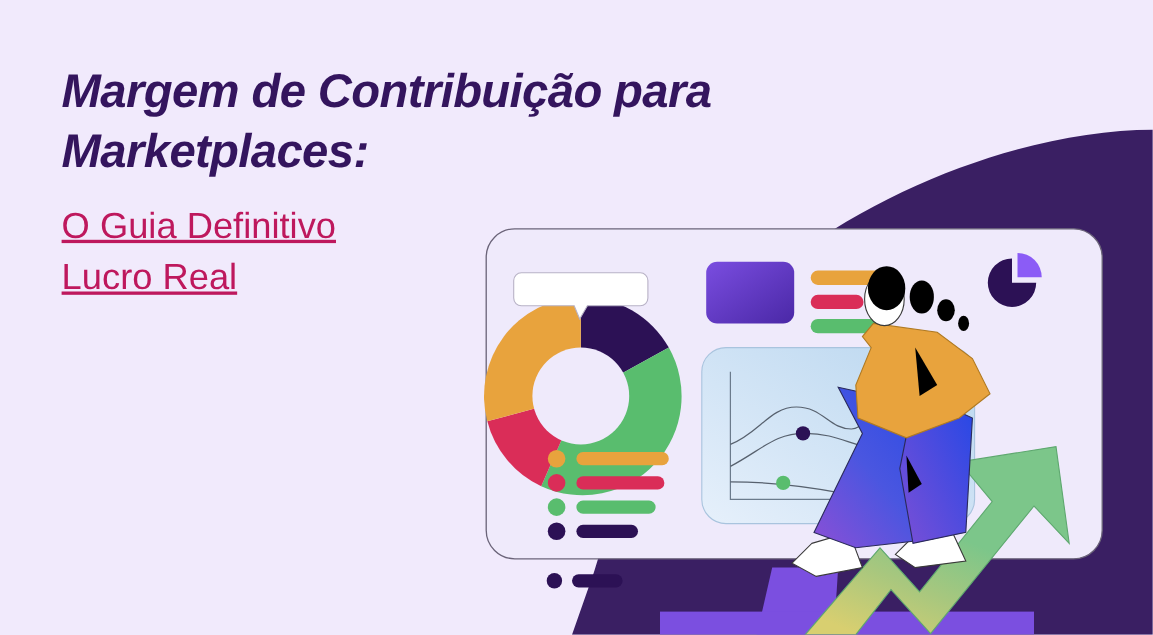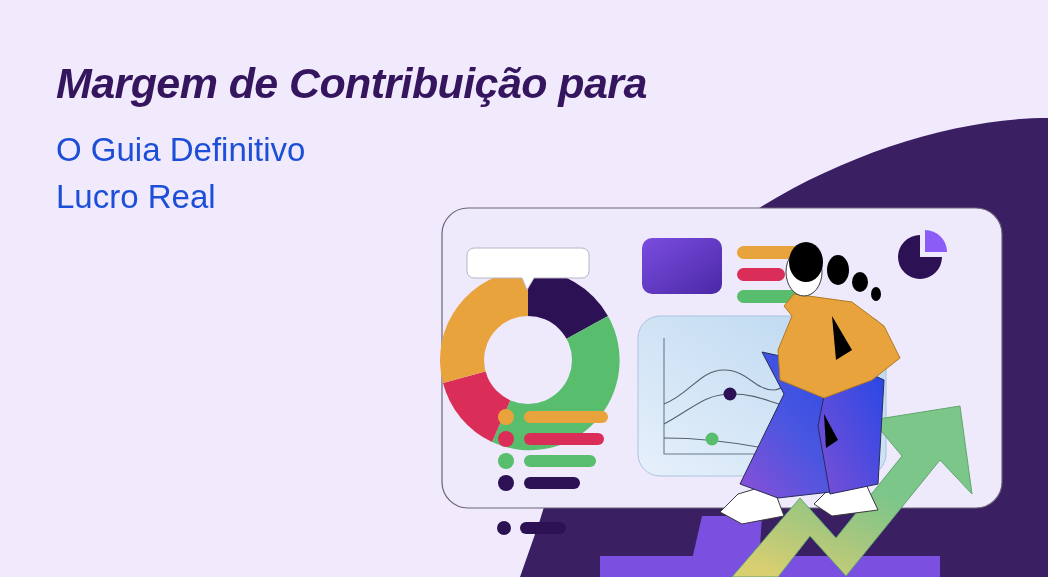--- a/index.html
+++ b/index.html
@@ -28,39 +28,41 @@
     font-style:italic;
     color:#34155e;
     line-height:1.28;
     letter-spacing:-0.6px;
     white-space:nowrap;
   }
   .subheadline {
     margin-top:16px;
     font-size:33px;
     font-weight:400;
-    color:#1d4ed8;
+    color:#be185d;
     line-height:1.42;
+    text-decoration:underline;
   }
 
   
   .illus { position:absolute; left:432px; top:198px; width:616px; height:379px; z-index:4; }
   .illus svg { display:block; }
 </style>
 </head>
 <body style="background: rgb(241, 234, 252);">
 
 <div id="stage">
 
   <svg class="bg-blob" viewBox="0 0 1048 577" width="1048" height="577" aria-hidden="true">
     <path d="M1048 118 C 940 118 800 168 700 250 C 620 316 570 420 540 520 L 520 577 L 1048 577 Z" fill="#3a1f63"></path>
   </svg>
 
   <div class="text-block">
     <div class="headline">Margem de Contribuição para</div>
+    <div class="headline">Marketplaces:</div>
     <div class="subheadline">
       <div>O Guia Definitivo</div>
       <div>Lucro Real</div>
     </div>
   </div>
 
   <div class="illus">
     <svg viewBox="0 0 616 379" width="616" height="379" aria-hidden="true">
       <defs>
         <linearGradient id="gTile" x1="0" y1="0" x2="1" y2="1">

